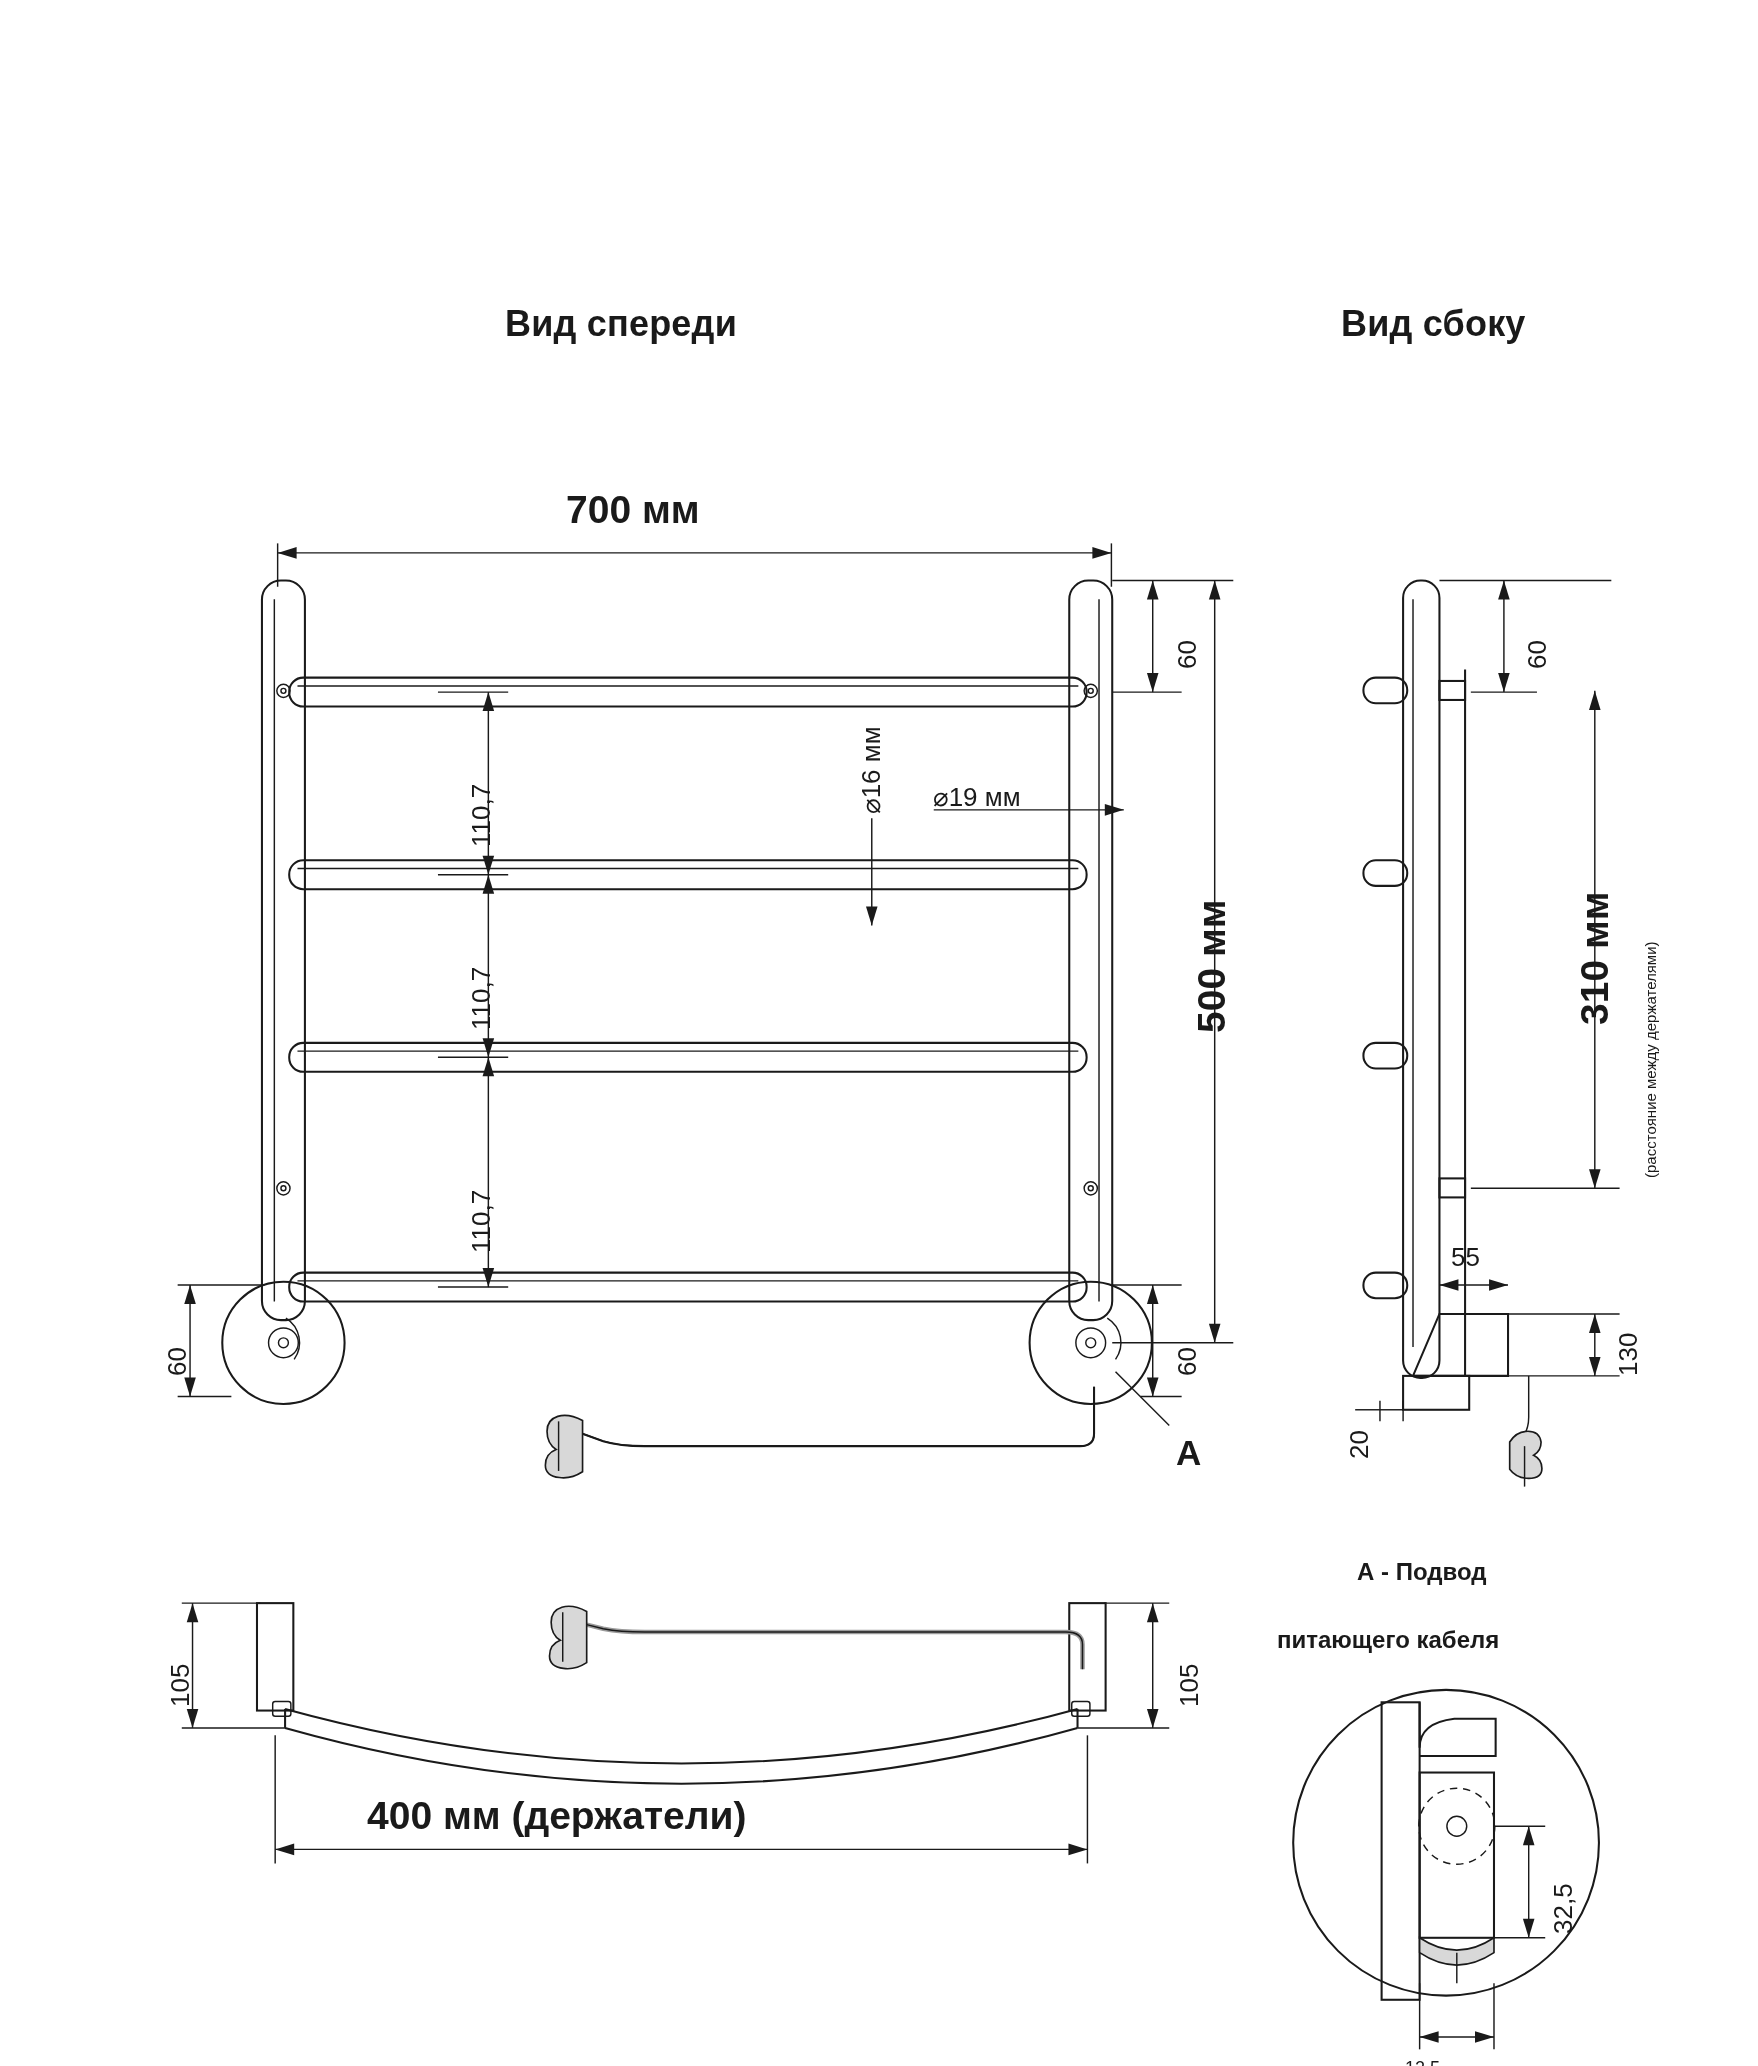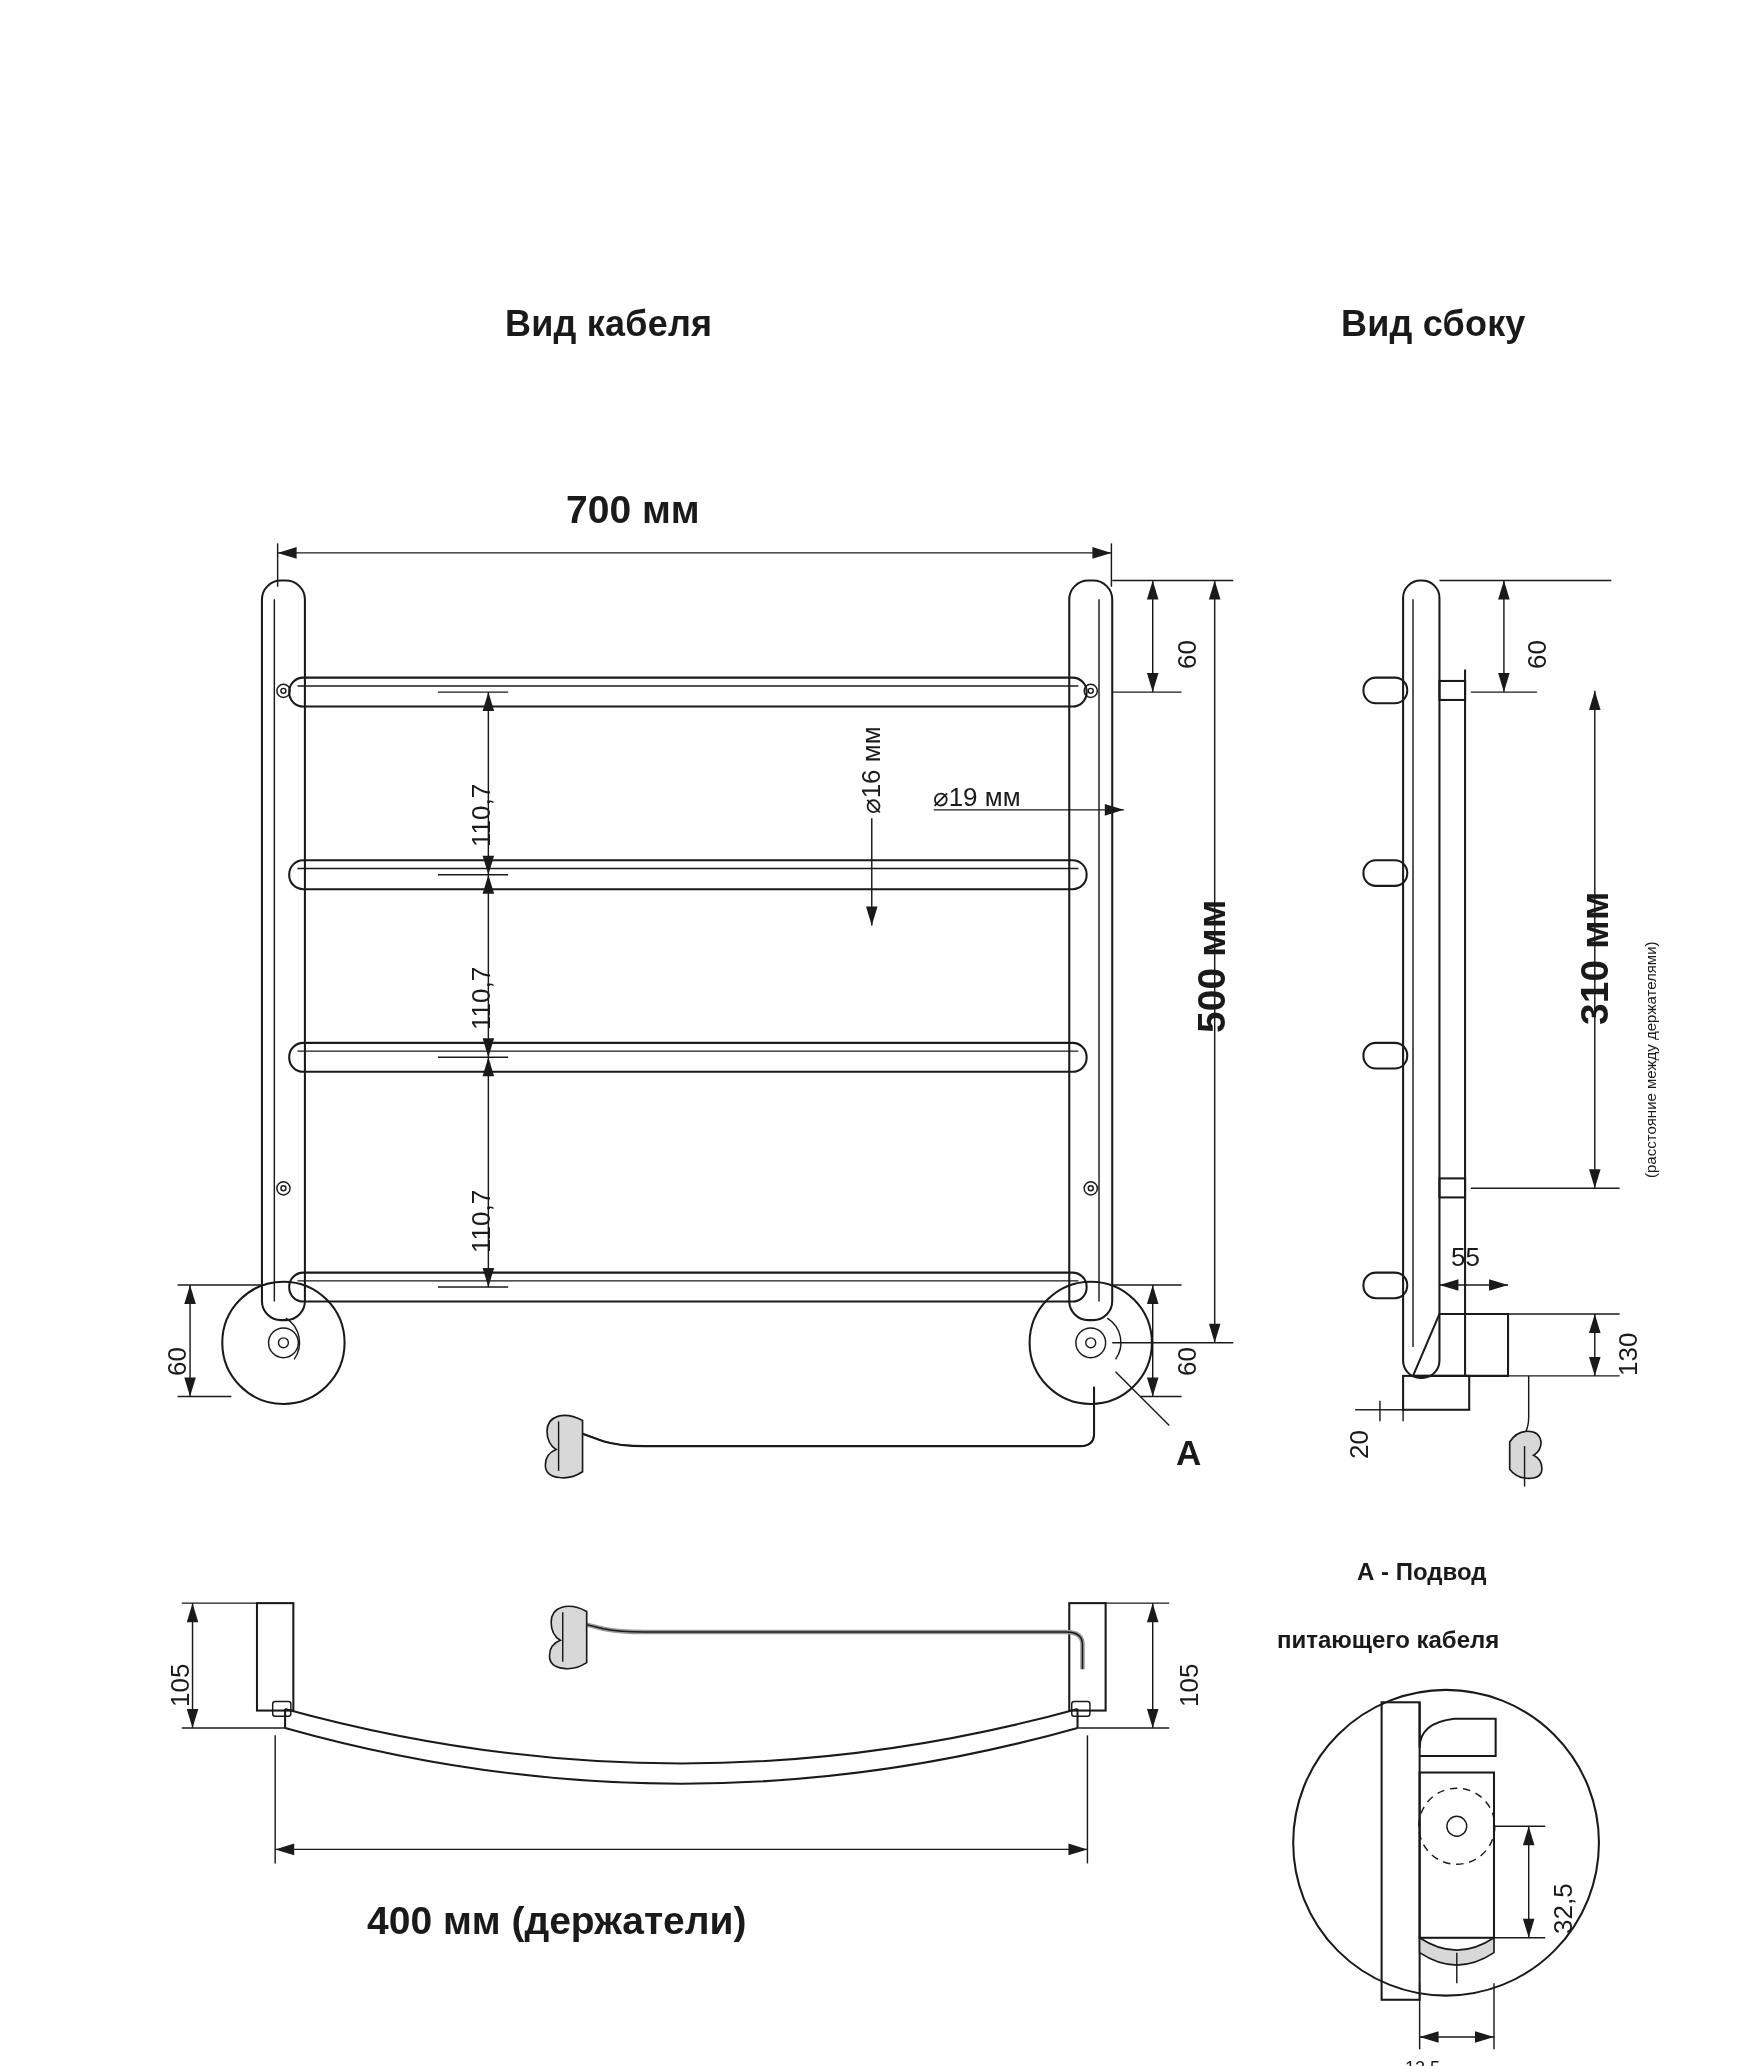--- a/index.html
+++ b/index.html
@@ -318,21 +318,21 @@
       <line class="dimline" x1="3616" y1="4420" x2="3740" y2="4420"></line>
       <line class="dimline" x1="3616" y1="4690" x2="3740" y2="4690"></line>
       <line class="dimline" x1="3436" y1="4930" x2="3616" y2="4930"></line>
       <path d="M3436,4930 l46,-14 l0,28 z" fill="#1a1a1a"></path>
       <path d="M3616,4930 l-46,-14 l0,28 z" fill="#1a1a1a"></path>
       <line class="dimline" x1="3436" y1="4800" x2="3436" y2="4960"></line>
       <line class="dimline" x1="3616" y1="4800" x2="3616" y2="4960"></line>
     </g>
   </svg>
 
-  <div class="lbl title" style="left:505px; top:306px;">Вид кабеля</div>
+  <div class="lbl title" style="left:505px; top:306px;">Вид спереди</div>
   <div class="lbl title" style="left:1341px; top:306px;">Вид сбоку</div>
 
   <div class="lbl dim-big" style="left:566px; top:490px;">700 мм</div>
 
   <div class="lbl dim-big rot90" style="left:1192px; top:1033px;">500 мм</div>
 
   <div class="lbl dim rot90" style="left:1174px; top:669px;">60</div>
   <div class="lbl dim rot90" style="left:1174px; top:1376px;">60</div>
   <div class="lbl dim rot90" style="left:164px; top:1376px;">60</div>
 
@@ -348,21 +348,21 @@
   <div class="lbl dim rot90" style="left:1524px; top:669px;">60</div>
   <div class="lbl dim-big rot90" style="left:1575px; top:1025px;">310 мм</div>
   <div class="lbl note rot90" style="left:1643px; top:1178px;">(расстояние между держателями)</div>
 
   <div class="lbl dim" style="left:1451px; top:1244px;text-align:center;">55</div>
   <div class="lbl dim rot90" style="left:1615px; top:1376px;">130</div>
   <div class="lbl dim rot90" style="left:1346px; top:1459px;">20</div>
 
   <div class="lbl dim rot90" style="left:167px; top:1707px;">105</div>
   <div class="lbl dim rot90" style="left:1176px; top:1707px;">105</div>
-  <div class="lbl dim-big" style="left:367px; top:1901px;">400 мм (держатели)</div>
+  <div class="lbl dim-big" style="left:367px; top:1796px;">400 мм (держатели)</div>
 
   <div class="lbl callout-title" style="left:1357px; top:1558px;">А - Подвод</div>
   <div class="lbl callout-title" style="left:1277px; top:1590px;margin-top:36px;">питающего кабеля</div>
 
   <div class="lbl dim rot90" style="left:1550px; top:1934px;">32,5</div>
   <div class="lbl dim-xs" style="left:1405px; top:2059px;">12,5</div>
 
 </div>
 
 

